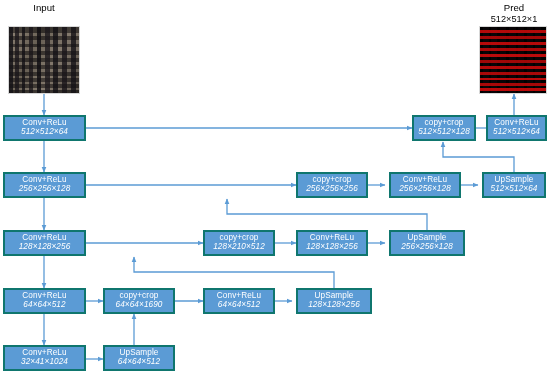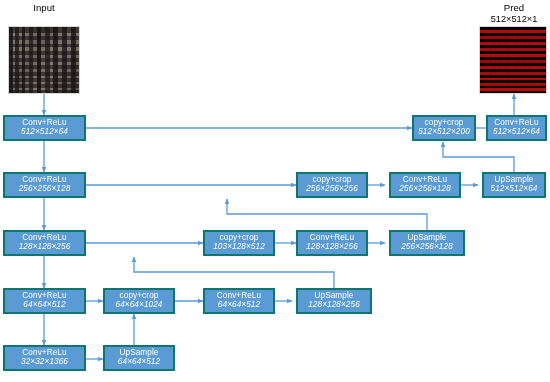--- a/index.html
+++ b/index.html
@@ -147,44 +147,44 @@
   <div class="node" style="left:3px;top:230px;width:83px;height:26px;">
     <span class="l1">Conv+ReLu</span>
     <span class="l2">128×128×256</span>
   </div>
   <div class="node" style="left:3px;top:288px;width:83px;height:26px;">
     <span class="l1">Conv+ReLu</span>
     <span class="l2">64×64×512</span>
   </div>
   <div class="node" style="left:3px;top:345px;width:83px;height:26px;">
     <span class="l1">Conv+ReLu</span>
-    <span class="l2">32×32×1366</span>
+    <span class="l2">32×41×1024</span>
   </div>
 
   <div class="node" style="left:103px;top:345px;width:72px;height:26px;">
     <span class="l1">UpSample</span>
     <span class="l2">64×64×512</span>
   </div>
 
   <div class="node" style="left:103px;top:288px;width:72px;height:26px;">
     <span class="l1">copy+crop</span>
-    <span class="l2">64×64×1024</span>
+    <span class="l2">64×64×1690</span>
   </div>
   <div class="node" style="left:203px;top:288px;width:72px;height:26px;">
     <span class="l1">Conv+ReLu</span>
     <span class="l2">64×64×512</span>
   </div>
   <div class="node" style="left:296px;top:288px;width:76px;height:26px;">
     <span class="l1">UpSample</span>
     <span class="l2">128×128×256</span>
   </div>
 
   <div class="node" style="left:203px;top:230px;width:72px;height:26px;">
     <span class="l1">copy+crop</span>
-    <span class="l2">103×128×512</span>
+    <span class="l2">128×210×512</span>
   </div>
   <div class="node" style="left:296px;top:230px;width:72px;height:26px;">
     <span class="l1">Conv+ReLu</span>
     <span class="l2">128×128×256</span>
   </div>
   <div class="node" style="left:389px;top:230px;width:76px;height:26px;">
     <span class="l1">UpSample</span>
     <span class="l2">256×256×128</span>
   </div>
 
@@ -196,20 +196,20 @@
     <span class="l1">Conv+ReLu</span>
     <span class="l2">256×256×128</span>
   </div>
   <div class="node" style="left:482px;top:172px;width:64px;height:26px;">
     <span class="l1">UpSample</span>
     <span class="l2">512×512×64</span>
   </div>
 
   <div class="node" style="left:412px;top:115px;width:64px;height:26px;">
     <span class="l1">copy+crop</span>
-    <span class="l2">512×512×200</span>
+    <span class="l2">512×512×128</span>
   </div>
   <div class="node" style="left:486px;top:115px;width:61px;height:26px;">
     <span class="l1">Conv+ReLu</span>
     <span class="l2">512×512×64</span>
   </div>
 
 </div>
 
 </body></html>

